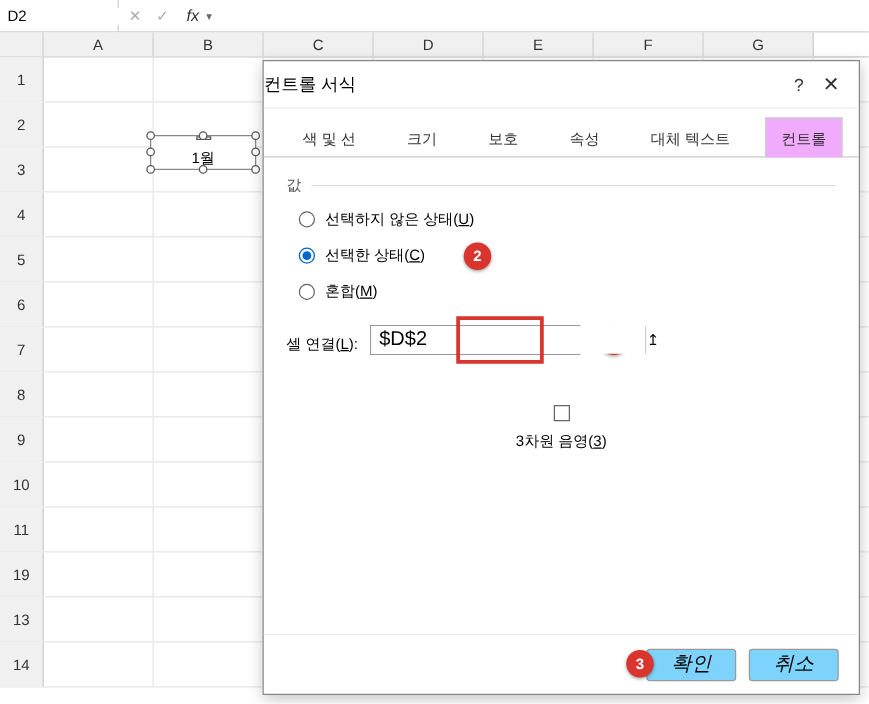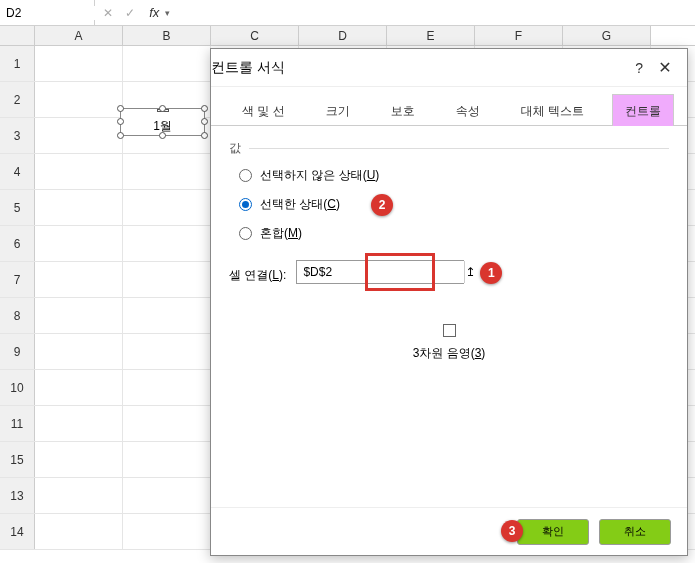--- a/index.html
+++ b/index.html
@@ -46,27 +46,27 @@
 .section-label::after { content: ""; flex: 1; height: 1px; background: #ddd; margin-left: 8px; }
 .radios { padding-left: 10px; }
 .radio-row { display: flex; align-items: center; gap: 8px; margin-bottom: 12px; }
 .radio { width: 13px; height: 13px; border: 1px solid #666; border-radius: 50%; display: flex; align-items: center; justify-content: center; }
 .radio.checked::after { content: ""; width: 7px; height: 7px; background: #0066cc; border-radius: 50%; }
 .radio.checked { border-color: #0066cc; }
 .radio-label span.u { text-decoration: underline; }
 .link-row { display: flex; align-items: flex-end; gap: 10px; margin: 18px 0 14px; padding-left: 0; }
 .link-label span.u { text-decoration: underline; }
 .ref-input-wrap { position: relative; display: flex; align-items: center; border: 1px solid #999; height: 24px; width: 168px; }
-.ref-input { border: none; outline: none; height: 100%; flex: 1; padding: 0 6px; font-size: 12px; }
+.ref-input { border: none; outline: none; height: 100%; flex: 1; padding: 0 6px; font-size: 16px; }
 .ref-pick { width: 22px; height: 100%; border-left: 1px solid #ccc; display: flex; align-items: center; justify-content: center; font-size: 12px; }
 .ref-highlight { position: absolute; border: 3px solid #d9352e; left: 68px; top: -8px; width: 70px; height: 38px; pointer-events: none; }
 .chk-row { display: flex; align-items: center; gap: 8px; margin-top: 40px; padding-left: 0; flex-direction: column; }
 .chk-box { width: 13px; height: 13px; border: 1px solid #666; }
 .dlg-footer { height: 48px; display: flex; align-items: center; justify-content: flex-end; gap: 10px; padding: 0 16px; border-top: 1px solid #eee; }
-.btn { min-width: 72px; height: 26px; border: 1px solid #999; background: #84cc16; font-size: 11px; border-radius: 3px; display: flex; align-items: center; justify-content: center; }
+.btn { min-width: 72px; height: 26px; border: 1px solid #999; background: #7dd3fc; font-size: 16px; border-radius: 3px; display: flex; align-items: center; justify-content: center; font-style: italic; }
 
 
 .badge { position: absolute; width: 22px; height: 22px; background: #d9352e; border-radius: 50%; color: #fff; font-size: 12px; font-weight: bold; display: flex; align-items: center; justify-content: center; box-shadow: 0 1px 3px rgba(0,0,0,0.4); }
 </style>
 </head>
 <body>
 
 <div class="top-bar">
   <div class="name-box">
     <input class="name-box-input" value="D2" style="">
@@ -195,21 +195,21 @@
         <div class="row-h">11</div>
         <div class="cell"></div>
         <div class="cell"></div>
         <div class="cell"></div>
         <div class="cell"></div>
         <div class="cell"></div>
         <div class="cell"></div>
         <div class="cell"></div>
       </div>
     <div class="row">
-        <div class="row-h">15</div>
+        <div class="row-h">19</div>
         <div class="cell"></div>
         <div class="cell"></div>
         <div class="cell"></div>
         <div class="cell"></div>
         <div class="cell"></div>
         <div class="cell"></div>
         <div class="cell"></div>
       </div>
     <div class="row">
         <div class="row-h">13</div>

